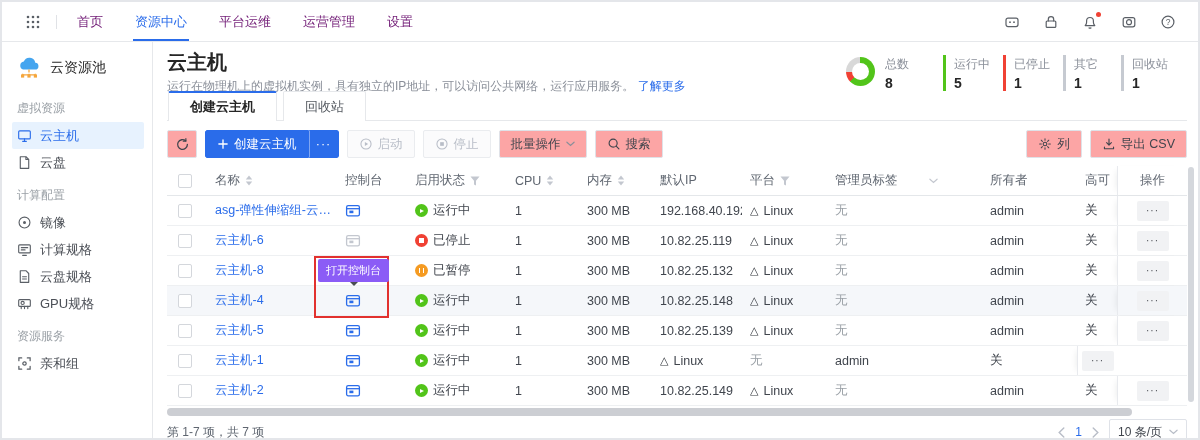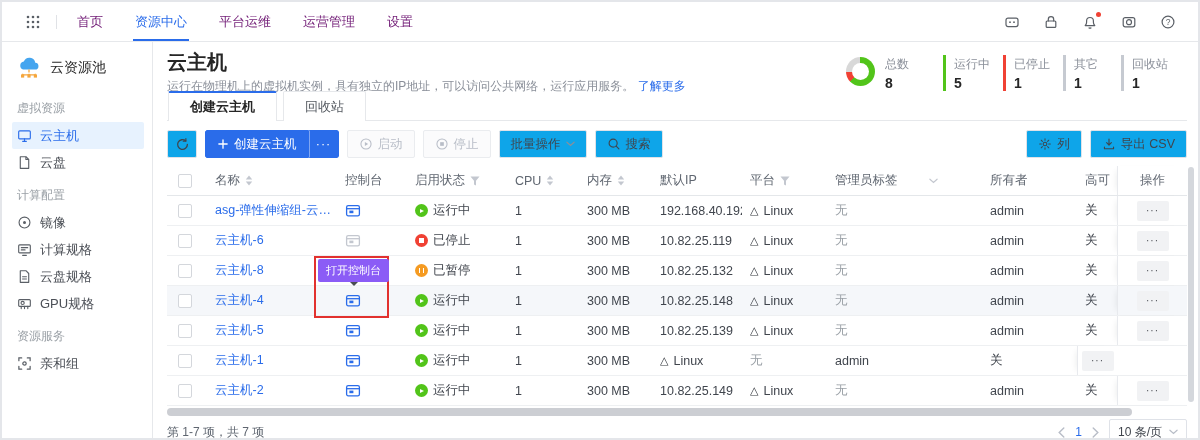--- a/index.html
+++ b/index.html
@@ -49,21 +49,21 @@
   .stat.c-stop { border-color:#f04134; }
   .stat.c-gray { border-color:#c6cad1; }
 
   
   .tabs { display:flex; border-bottom:1px solid #e6e8eb; padding-left:1px; height:30px; }
   .tab { height:30px; display:flex; align-items:center; padding:0 21px; border:1px solid #e6e8eb; border-bottom:none; margin-right:6px; border-radius:2px 2px 0 0; font-size:13px; color:#555a61; background:#fff; cursor:pointer; }
   .tab.active { border-top:2px solid #2a6cea; font-weight:700; color:#262626; }
 
   
   .toolbar { display:flex; align-items:center; gap:8px; margin:9px 0 8px; }
-  .btn { height:28px; display:inline-flex; align-items:center; gap:5px; padding:0 11px; border:1px solid #dfe2e8; background:#0ea5e9; border-radius:2px; font-size:12.5px; color:#40454d; cursor:pointer; white-space:nowrap; }
+  .btn { height:28px; display:inline-flex; align-items:center; gap:5px; padding:0 11px; border:1px solid #dfe2e8; background:#fca5a5; border-radius:2px; font-size:12.5px; color:#40454d; cursor:pointer; white-space:nowrap; }
   .btn.sq { width:30px; padding:0; justify-content:center; }
   .split { display:flex; border-radius:2px; overflow:hidden; }
   .btn.primary { background:#2a6cea; border:1px solid #2a6cea; color:#fff; border-radius:2px 0 0 2px; }
   .btn.primary-more { background:#2a6cea; border:1px solid #2a6cea; border-left:1px solid rgba(255,255,255,.4); color:#fff; width:30px; padding:0; justify-content:center; border-radius:0 2px 2px 0; letter-spacing:1px; }
   .btn.disabled { color:#b8bdc7; background:#fbfbfc; border-color:#eaecef; cursor:default; }
   .tb-right { margin-left:auto; display:flex; gap:8px; }
 
   
   .table-wrap { position:relative; font-size:12.5px;
     --cols: 40px 130px 70px 100px 72px 73px 90px 85px 155px 95px 40px 70px; }

